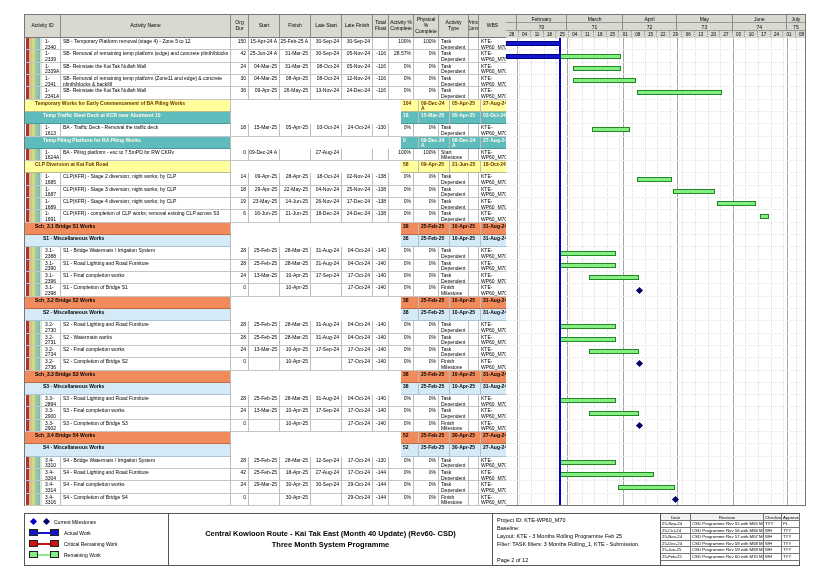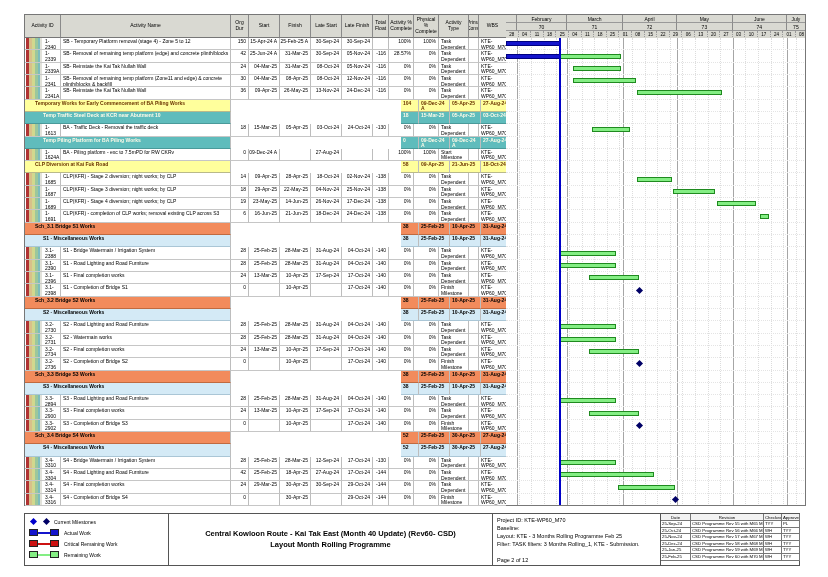--- a/index.html
+++ b/index.html
@@ -811,21 +811,21 @@
         </div>
         <div class="lg-item" style="top: 36px;">
           <div class="lg-sq" style="background: rgb(132, 238, 132); border: 1px solid rgb(34, 34, 34);"></div>
           <div class="lg-ln" style="background: rgb(132, 238, 132);"></div>
           <div class="lg-sq" style="background: rgb(132, 238, 132); border: 1px solid rgb(34, 34, 34);"></div>
           <div class="lg-label">Remaining Work</div>
         </div>
       </div>
     <div class="fbox" id="title-block" style="left:144px;width:324px;">
       <div class="title-line">Central Kowloon Route - Kai Tak East (Month 40 Update) (Rev60- CSD)</div>
-      <div class="title-line">Layout Month Rolling Programme</div>
+      <div class="title-line">Three Month System Programme</div>
     </div>
     <div class="fbox" id="info-box" style="left:468px;width:168px;">
         <div class="info-line" style="position: absolute; top: 2px; left: 0px; right: 0px;">Project ID: KTE-WP60_M70</div>
         <div class="info-line" style="position: absolute; top: 10px; left: 0px; right: 0px;">Baseline:</div>
         <div class="info-line" style="position: absolute; top: 18px; left: 0px; right: 0px;">Layout: KTE - 3 Months Rolling Programme Feb 25</div>
         <div class="info-line" style="position: absolute; top: 26px; left: 0px; right: 0px;">Filter: TASK filters: 3 Months Rolling_1, KTE - Submission.</div>
         <div class="info-line" style="position: absolute; top: 42px; left: 0px; right: 0px;">Page 2 of 12</div>
       </div>
     <div class="fbox" id="rev-box" style="left:636px;width:139px;border-right:none;">
         <div class="rev-cell rev-head" style="left: 0px; top: 0px; width: 30px; height: 7px; line-height: 7px;">Date</div>

